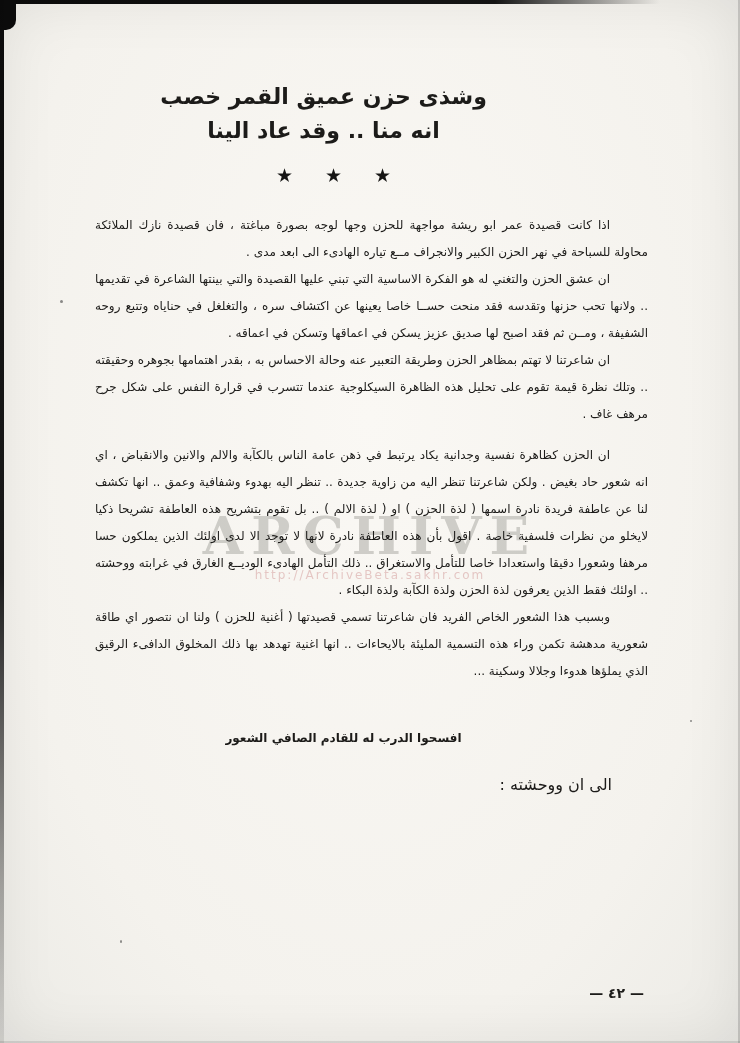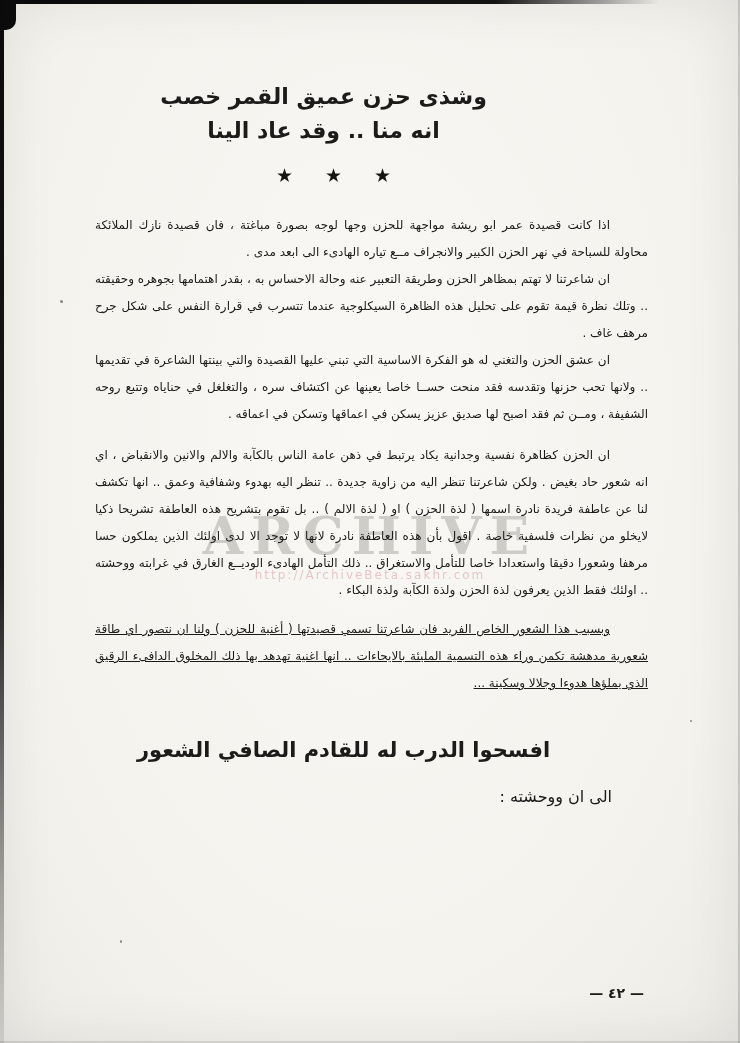--- a/index.html
+++ b/index.html
@@ -80,29 +80,28 @@
     text-justify: inter-word;
   }
   .body-text p {
     margin: 0;
     text-indent: 38px;
   }
   .body-text p.gap-before {
     margin-top: 14px;
   }
   .body-text p.small-gap-before {
-    margin-top: 12px;
-    text-decoration: underline;
+    margin-top: 0;
   }
   .poem-footer {
     margin-top: 32px;
     text-align: center;
     transform: translateX(-28px);
     font-weight: bold;
-    font-size: 21px;
+    font-size: 12px;
     line-height: 42px;
     letter-spacing: 0.5px;
   }
   .lead-line {
     margin-top: 16px;
     font-size: 16px;
     text-align: right;
     text-indent: 36px;
   }
   .page-number {
@@ -165,22 +164,22 @@
 
     <div class="poem-header">
       <div>وشذى حزن عميق القمر خصب</div>
       <div>انه منا .. وقد عاد الينا</div>
     </div>
 
     <div class="stars">★ ★ ★</div>
 
     <div class="body-text">
       <p>اذا كانت قصيدة عمر ابو ريشة مواجهة للحزن وجها لوجه بصورة مباغتة ، فان قصيدة نازك الملائكة محاولة للسباحة في نهر الحزن الكبير والانجراف مــع تياره الهادىء الى ابعد مدى .</p>
+      <p>ان عشق الحزن والتغني له هو الفكرة الاساسية التي تبني عليها القصيدة والتي بينتها الشاعرة في تقديمها .. ولانها تحب حزنها وتقدسه فقد منحت حســا خاصا يعينها عن اكتشاف سره ، والتغلغل في حناياه وتتبع روحه الشفيفة ، ومــن ثم فقد اصبح لها صديق عزيز يسكن في اعماقها وتسكن في اعماقه .</p>
       <p>ان شاعرتنا لا تهتم بمظاهر الحزن وطريقة التعبير عنه وحالة الاحساس به ، بقدر اهتمامها بجوهره وحقيقته .. وتلك نظرة قيمة تقوم على تحليل هذه الظاهرة السيكلوجية عندما تتسرب في قرارة النفس على شكل جرح مرهف غاف .</p>
-      <p>ان عشق الحزن والتغني له هو الفكرة الاساسية التي تبني عليها القصيدة والتي بينتها الشاعرة في تقديمها .. ولانها تحب حزنها وتقدسه فقد منحت حســا خاصا يعينها عن اكتشاف سره ، والتغلغل في حناياه وتتبع روحه الشفيفة ، ومــن ثم فقد اصبح لها صديق عزيز يسكن في اعماقها وتسكن في اعماقه .</p>
       <p class="gap-before">ان الحزن كظاهرة نفسية وجدانية يكاد يرتبط في ذهن عامة الناس بالكآبة والالم والانين والانقباض ، اي انه شعور حاد بغيض . ولكن شاعرتنا تنظر اليه من زاوية جديدة .. تنظر اليه بهدوء وشفافية وعمق .. انها تكشف لنا عن عاطفة فريدة نادرة اسمها ( لذة الحزن ) او ( لذة الالم ) .. بل تقوم بتشريح هذه العاطفة تشريحا ذكيا لايخلو من نظرات فلسفية خاصة . اقول بأن هذه العاطفة نادرة لانها لا توجد الا لدى اولئك الذين يملكون حسا مرهفا وشعورا دقيقا واستعدادا خاصا للتأمل والاستغراق .. ذلك التأمل الهادىء الوديــع الغارق في غرابته ووحشته .. اولئك فقط الذين يعرفون لذة الحزن ولذة الكآبة ولذة البكاء .</p>
       <p class="small-gap-before">وبسبب هذا الشعور الخاص الفريد فان شاعرتنا تسمي قصيدتها ( أغنية للحزن ) ولنا ان نتصور اي طاقة شعورية مدهشة تكمن وراء هذه التسمية المليئة بالايحاءات .. انها اغنية تهدهد بها ذلك المخلوق الدافىء الرقيق الذي يملؤها هدوءا وجلالا وسكينة ...</p>
     </div>
 
     <div class="poem-footer">
       <div>افسحوا الدرب له للقادم الصافي الشعور</div>
     </div>
 
     <div class="lead-line">الى ان ووحشته :</div>
 

